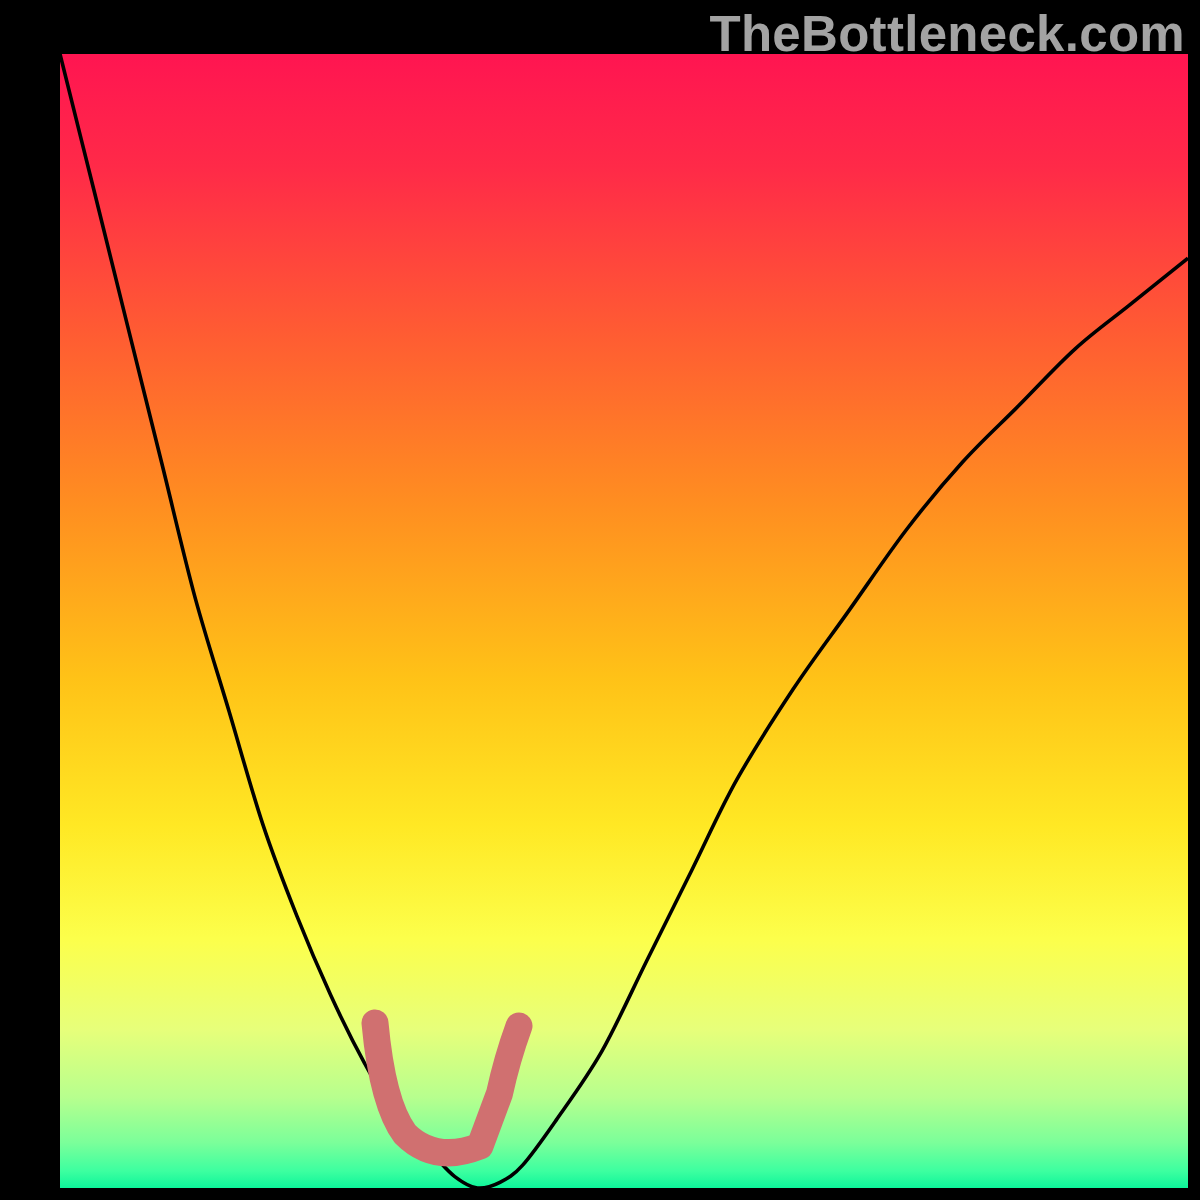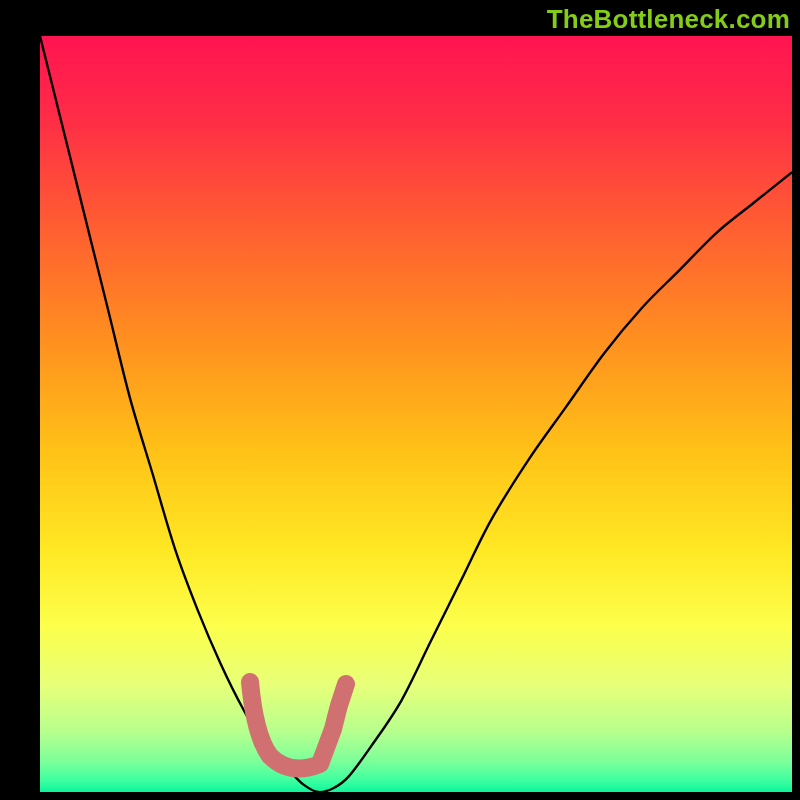--- a/index.html
+++ b/index.html
@@ -29,23 +29,23 @@
   .plot svg {
     position: absolute;
     left: 0;
     top: 0;
   }
   .watermark {
     position: absolute;
     top: 4px;
     right: 10px;
     font-family: Arial, Helvetica, sans-serif;
-    font-size: 26px;
+    font-size: 34px;
     font-weight: 600;
-    color: #84cc16;
+    color: #a3a3a3;
     letter-spacing: 0.2px;
     text-align: center;
   }
 </style>
 </head>
 <body>
 
 <div class="frame">
   <div class="plot">
     <svg width="752" height="756" viewBox="0 0 752 756">

